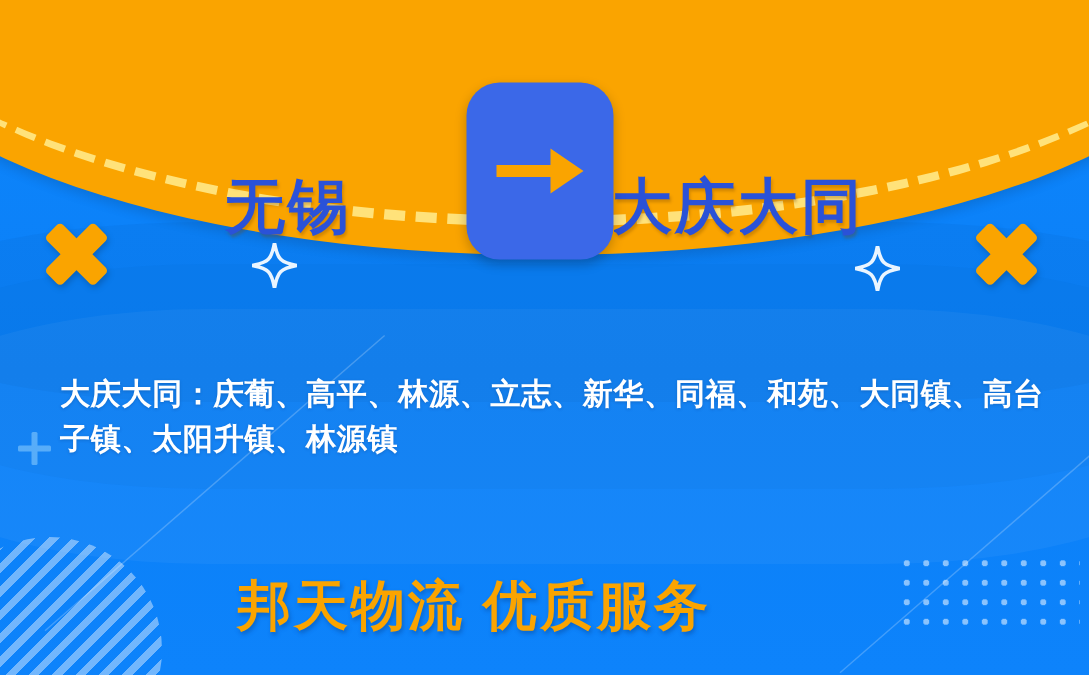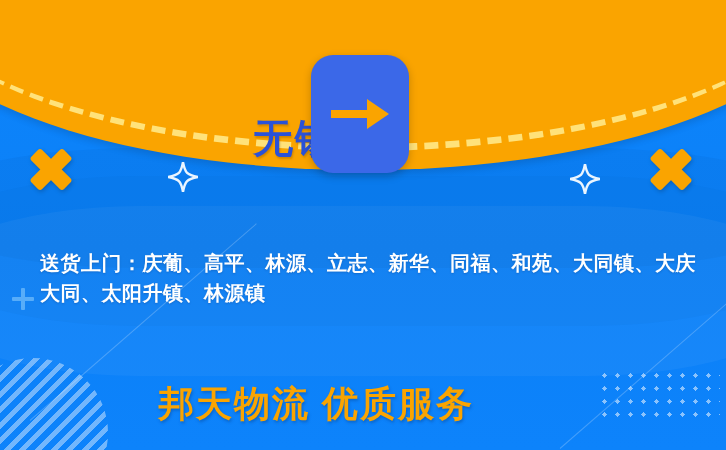--- a/index.html
+++ b/index.html
@@ -222,20 +222,21 @@
   <div class="striped-circle"></div>
 
   <div class="dot-grid"></div>
 
   <div class="orange-arc"></div>
   <div class="road-dash"></div>
 
   <div class="route-row">
     <div class="city">无锡</div>
     <div style="width:98px"></div>
+    <div class="city">大庆大同</div>
   </div>
 
   <div class="arrow-tile">
     <span>
       <svg width="62" height="42" viewBox="0 0 62 42" aria-hidden="true">
         <path d="M2 17 H38 V6 L60 21 L38 36 V25 H2 Z" fill="#faa400"></path>
       </svg>
     </span>
   </div>
 
@@ -248,17 +249,17 @@
     </svg>
   </span>
   <span class="sparkle sparkle-right">
     <svg width="30" height="30" viewBox="0 0 30 30" aria-hidden="true">
       <path d="M15 0 C17 11 19 13 30 15 C19 17 17 19 15 30 C13 19 11 17 0 15 C11 13 13 11 15 0 Z" fill="none" stroke="#eaf5ff" stroke-width="2.4"></path>
     </svg>
   </span>
 
   <div class="plus-mark"></div>
 
-  <div class="delivery-text">送货上门：庆葡、高平、林源、立志、新华、同福、和苑、大同镇、大庆大同、太阳升镇、林源镇</div>
+  <div class="delivery-text">大庆大同：庆葡、高平、林源、立志、新华、同福、和苑、大同镇、高台子镇、太阳升镇、林源镇</div>
 
   <div class="slogan">邦天物流 优质服务</div>
 
 </div>
 
 </body></html>

